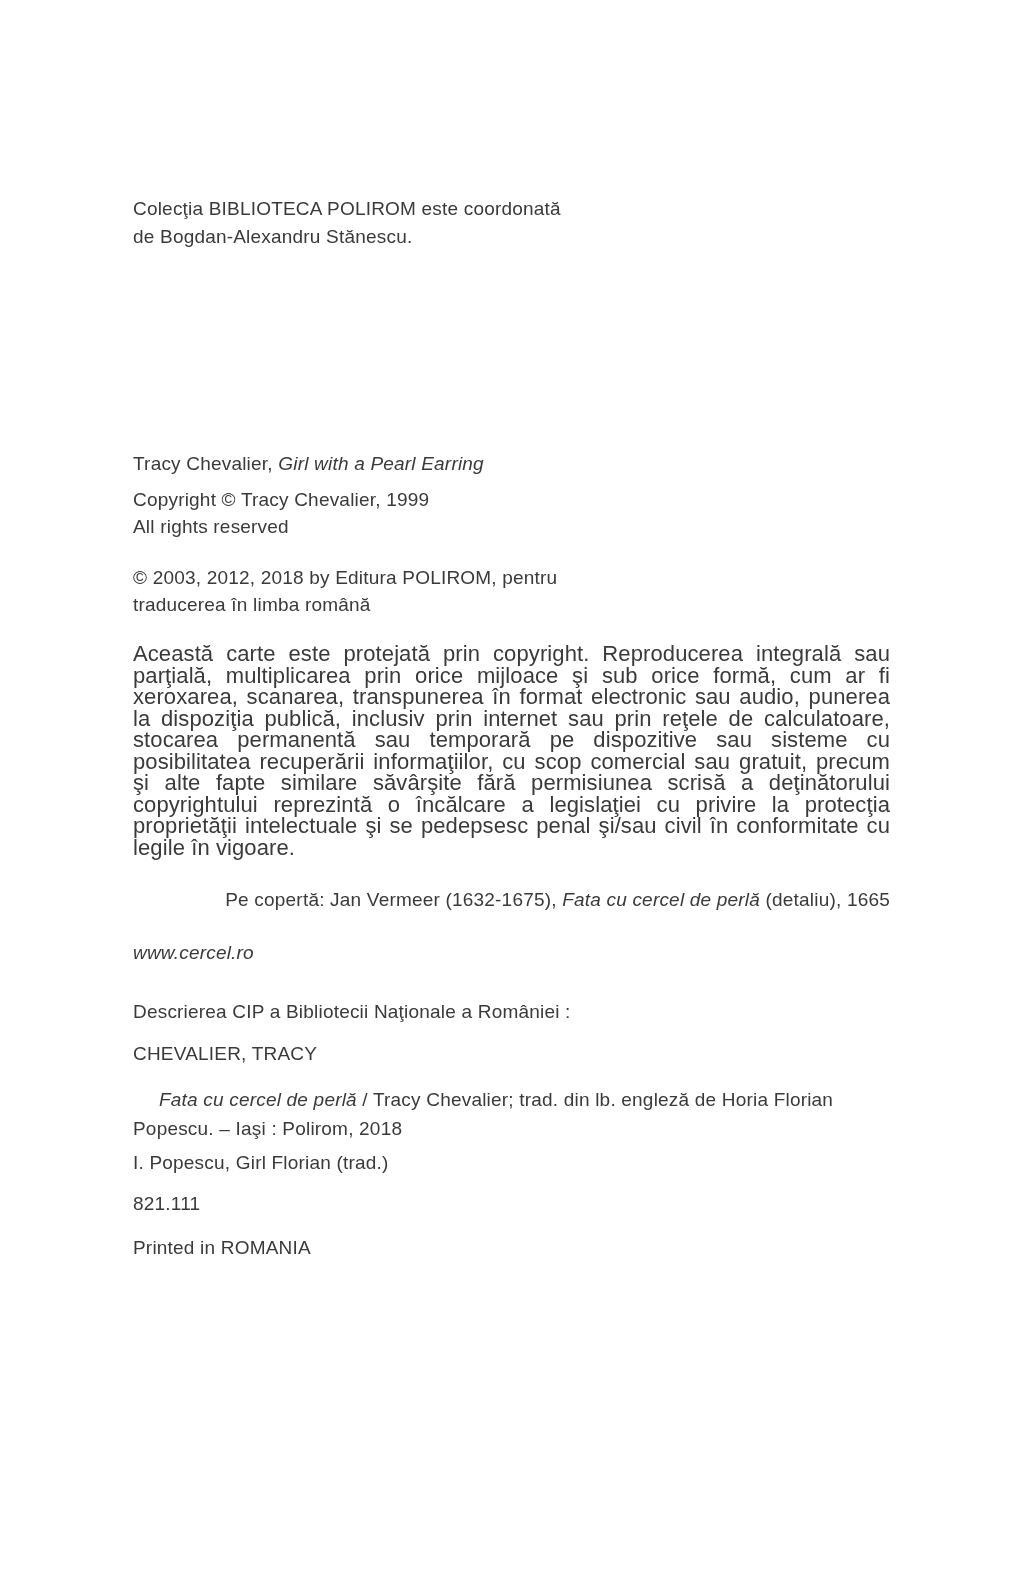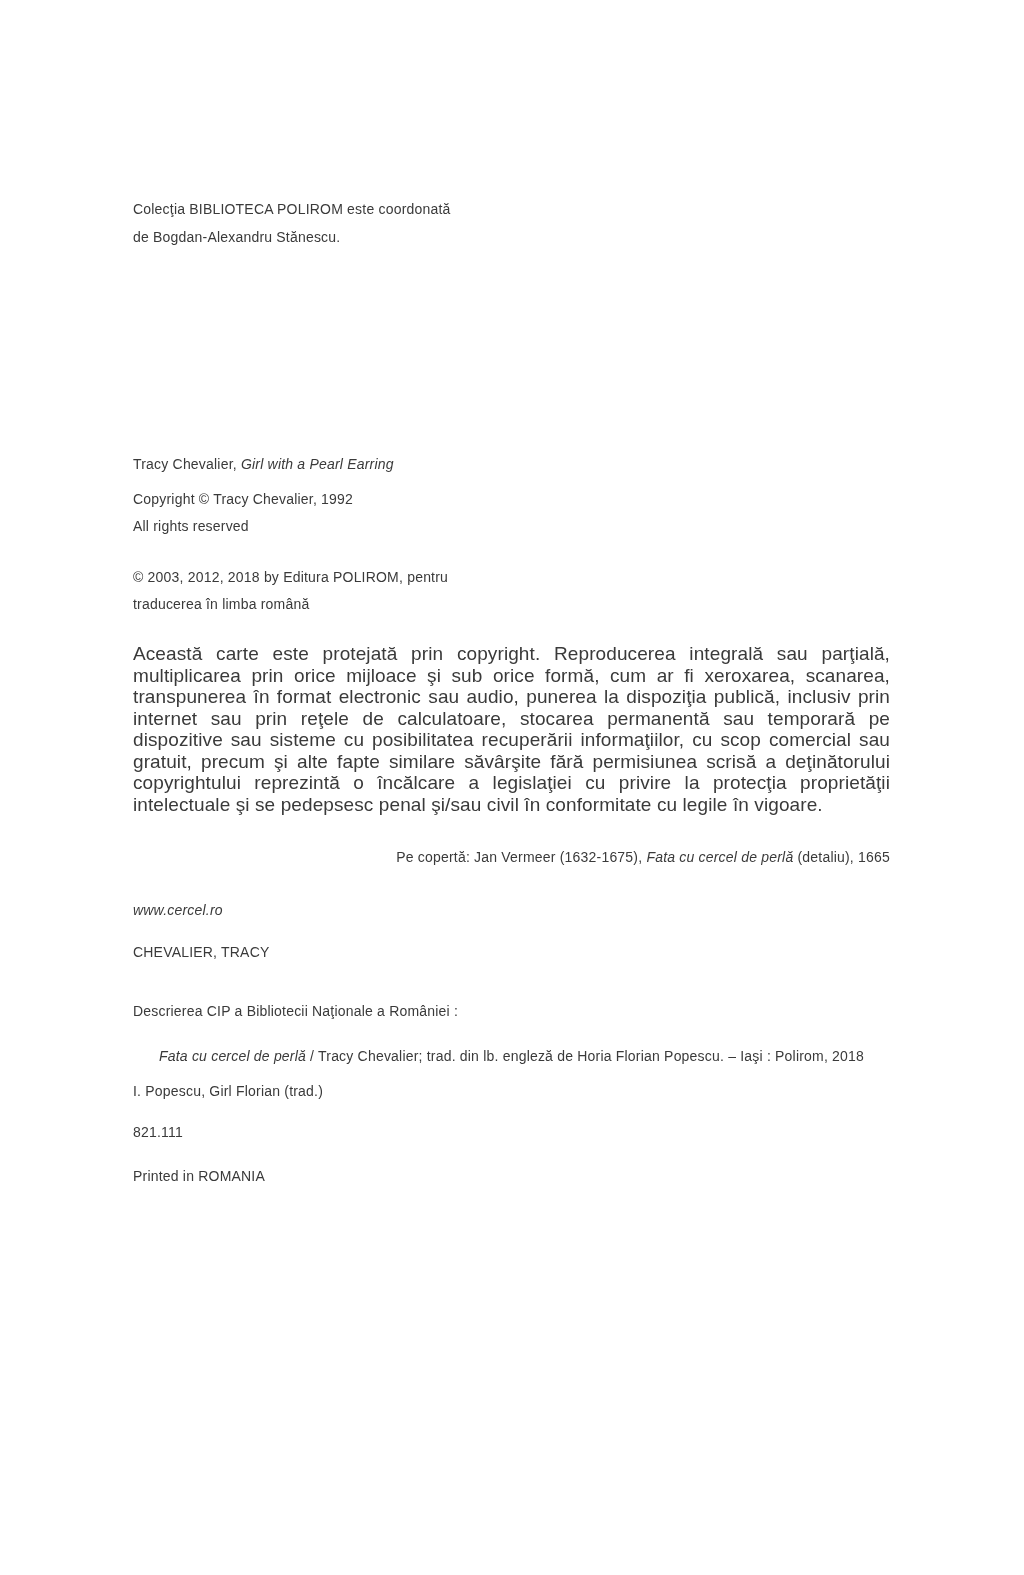--- a/index.html
+++ b/index.html
@@ -17,33 +17,33 @@
     overflow: hidden;
   }
   .content {
     position: absolute;
     left: 133px;
     top: 0;
     width: 757px;
   }
   p { margin: 0; }
   .t {
-    font-size: 14px;
+    font-size: 19px;
     line-height: 28px;
     letter-spacing: 0.2px;
   }
   .italic { font-style: italic; }
 
   .collection      { margin-top: 195px; }
   .title-line      { margin-top: 199px; }
   .copyright-block { margin-top: 8px; line-height: 27px; }
   .ro-copyright    { margin-top: 24px; line-height: 27px; }
   .legal {
     margin-top: 25px;
-    font-size: 19px;
+    font-size: 22px;
     line-height: 21.5px;
     text-align: justify;
     letter-spacing: 0.1px;
   }
   .cover-credit    { margin-top: 28px; text-align: right; }
   .website         { margin-top: 25px; }
   .publisher       { margin-top: 7px; }
   .cip-heading     { margin-top: 31px; }
   .cip-author      { margin-top: 14px; }
   .cip-entry       { margin-top: 17px; line-height: 29px; text-indent: 26px; }
@@ -61,41 +61,41 @@
     <p class="t collection">
       <span>Colecţia BIBLIOTECA POLIROM este coordonată</span><br>
       <span>de Bogdan-Alexandru Stănescu.</span>
     </p>
 
     <p class="t title-line">
       <span>Tracy Chevalier, </span><span class="italic">Girl with a Pearl Earring</span>
     </p>
 
     <p class="t copyright-block">
-      <span>Copyright © Tracy Chevalier, 1992</span><br>
+      <span>Copyright © Tracy Chevalier, 1999</span><br>
       <span>All rights reserved</span>
     </p>
 
     <p class="t ro-copyright">
       <span>© 2003, 2012, 2018 by Editura POLIROM, pentru</span><br>
       <span>traducerea în limba română</span>
     </p>
 
     <p class="legal">Această carte este protejată prin copyright. Reproducerea integrală sau parţială, multiplicarea prin orice mijloace şi sub orice formă, cum ar fi xeroxarea, scanarea, transpunerea în format electronic sau audio, punerea la dispoziţia publică, inclusiv prin internet sau prin reţele de calculatoare, stocarea permanentă sau temporară pe dispozitive sau sisteme cu posibilitatea recuperării informaţiilor, cu scop comercial sau gratuit, precum şi alte fapte similare săvârşite fără permisiunea scrisă a deţinătorului copyrightului reprezintă o încălcare a legislaţiei cu privire la protecţia proprietăţii intelectuale şi se pedepsesc penal şi/sau civil în conformitate cu legile în vigoare.</p>
 
     <p class="t cover-credit">
       <span>Pe copertă: Jan Vermeer (1632-1675), </span><span class="italic">Fata cu cercel de perlă</span><span> (detaliu), 1665</span>
     </p>
 
     <p class="t website italic">www.cercel.ro</p>
 
 
+    <p class="t cip-heading">Descrierea CIP a Bibliotecii Naţionale a României :</p>
+
     <p class="t cip-author">CHEVALIER, TRACY</p>
-
-    <p class="t cip-heading">Descrierea CIP a Bibliotecii Naţionale a României :</p>
 
     <p class="t cip-entry">
       <span class="italic">Fata cu cercel de perlă</span><span> / Tracy Chevalier; trad. din lb. engleză de Horia Florian Popescu. – Iaşi : Polirom, 2018</span>
     </p>
 
 
     <p class="t translator">I. Popescu, Girl Florian (trad.)</p>
 
     <p class="t udc">821.111</p>
 

